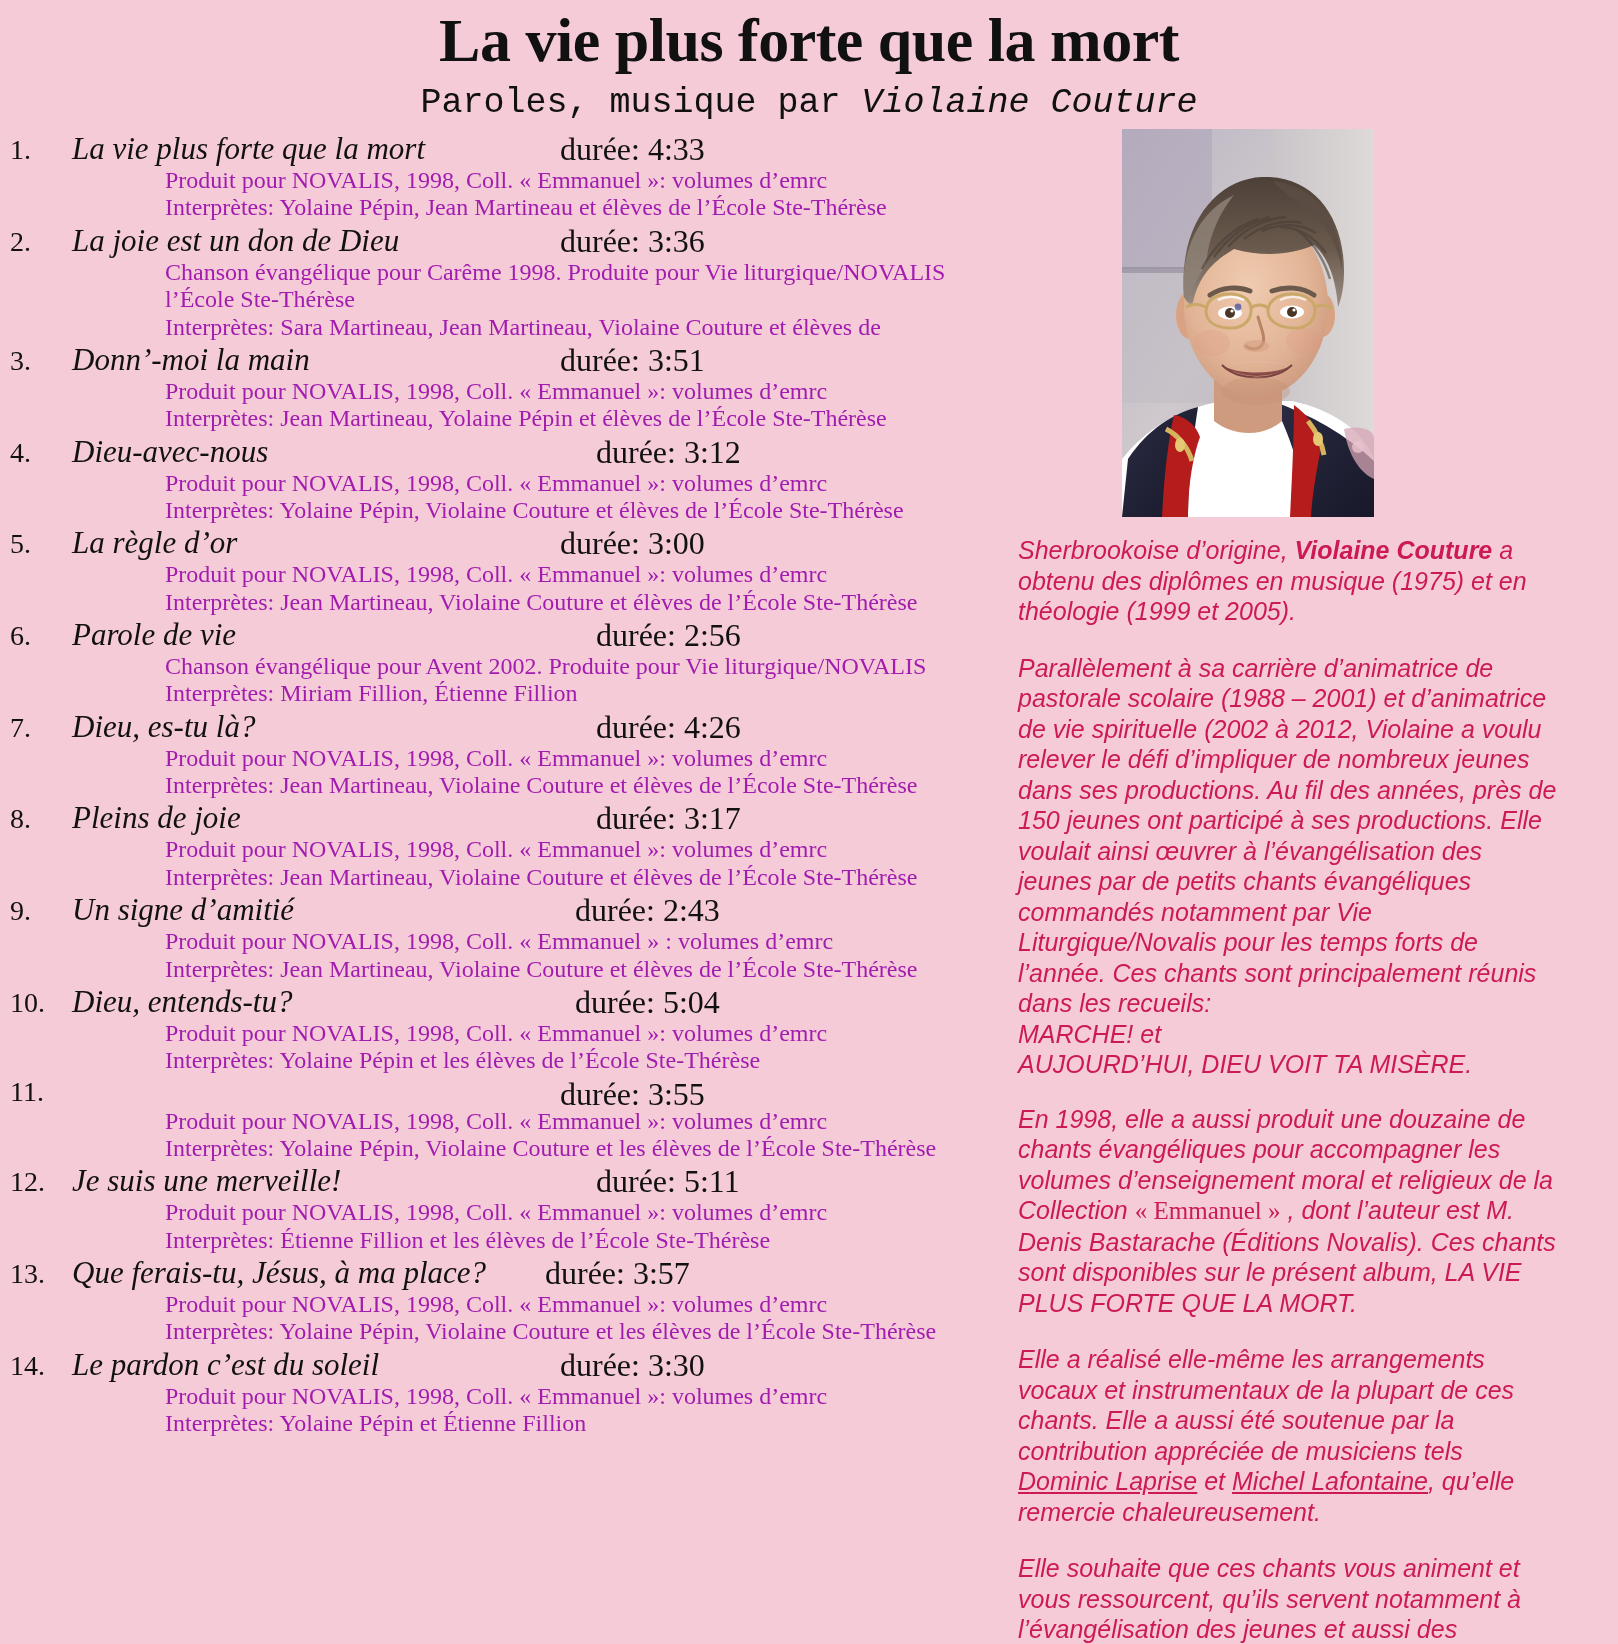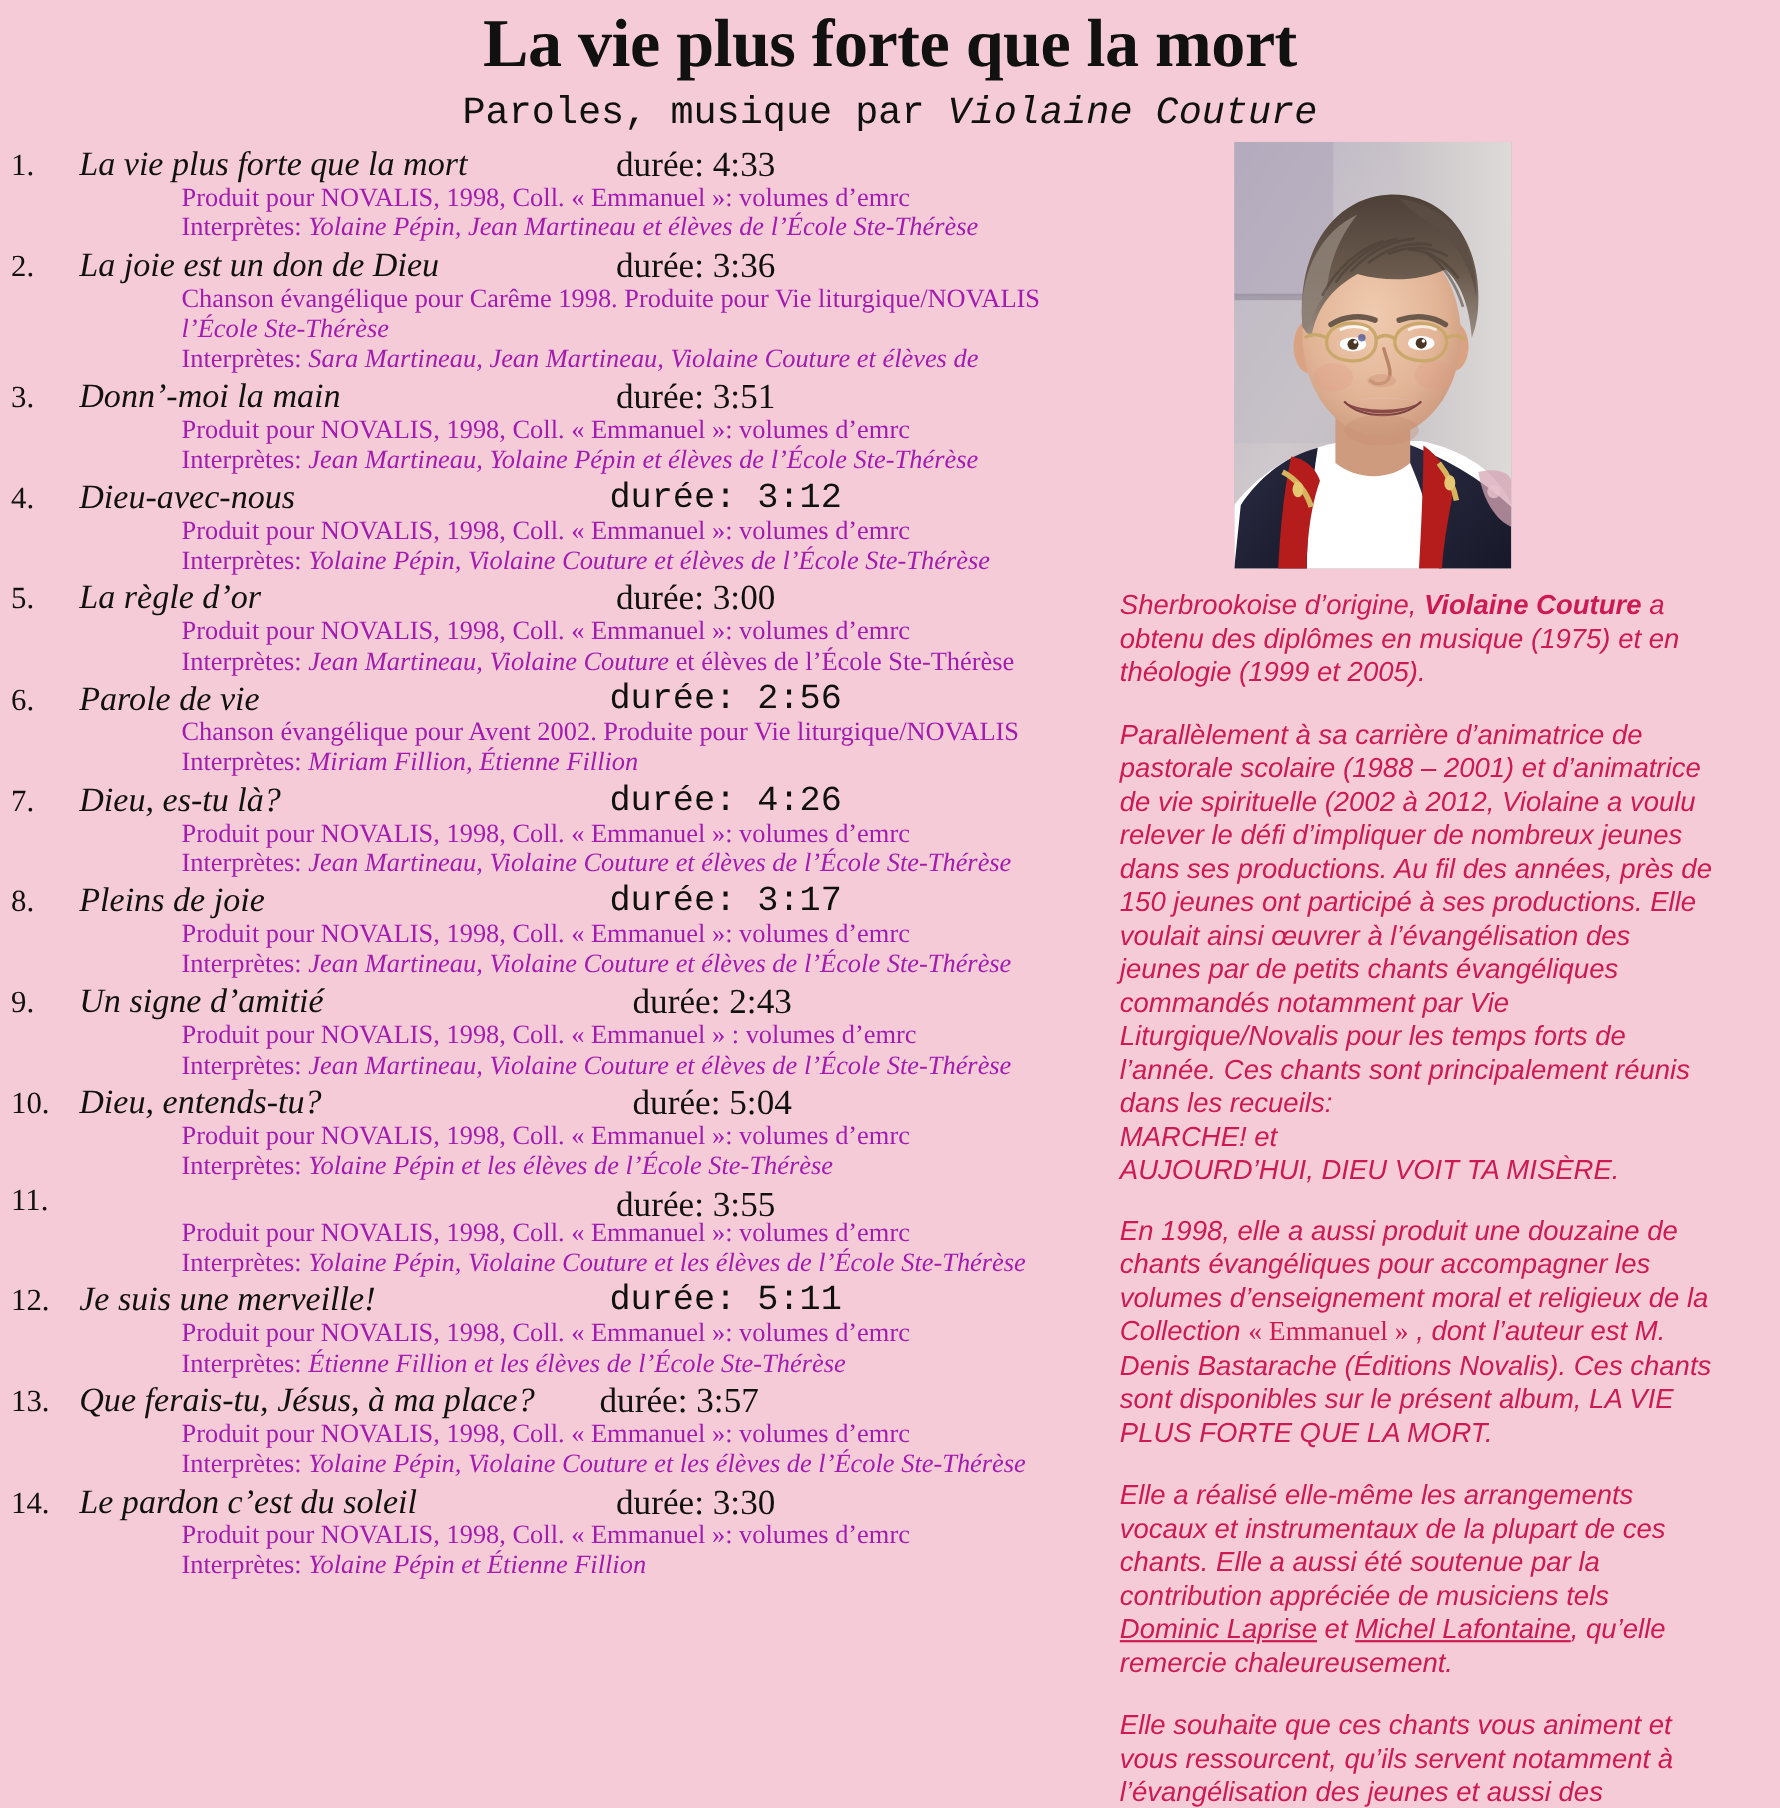--- a/index.html
+++ b/index.html
@@ -74,25 +74,25 @@
     font-size: 32px;
     color: #111;
   }
   .track-sub {
     font-size: 24px;
     line-height: 1.14;
     padding-left: 165px;
     color: #a21caf;
     white-space: nowrap;
   }
-  .track-sub .perf { font-style: italic; }
+  .track-sub .perf { }
 
   
   .d560 { left: 560px; }
-  .d568 { left: 554px; font-family: Liberation Mono, monospace; }
+  .d568 { left: 596px; }
   .d575 { left: 575px; }
   .d545 { left: 545px; }
 
   
   .rightcol {
     position: absolute;
     left: 1010px; top: 0;
     width: 608px;
   }
   .photo-wrap {

